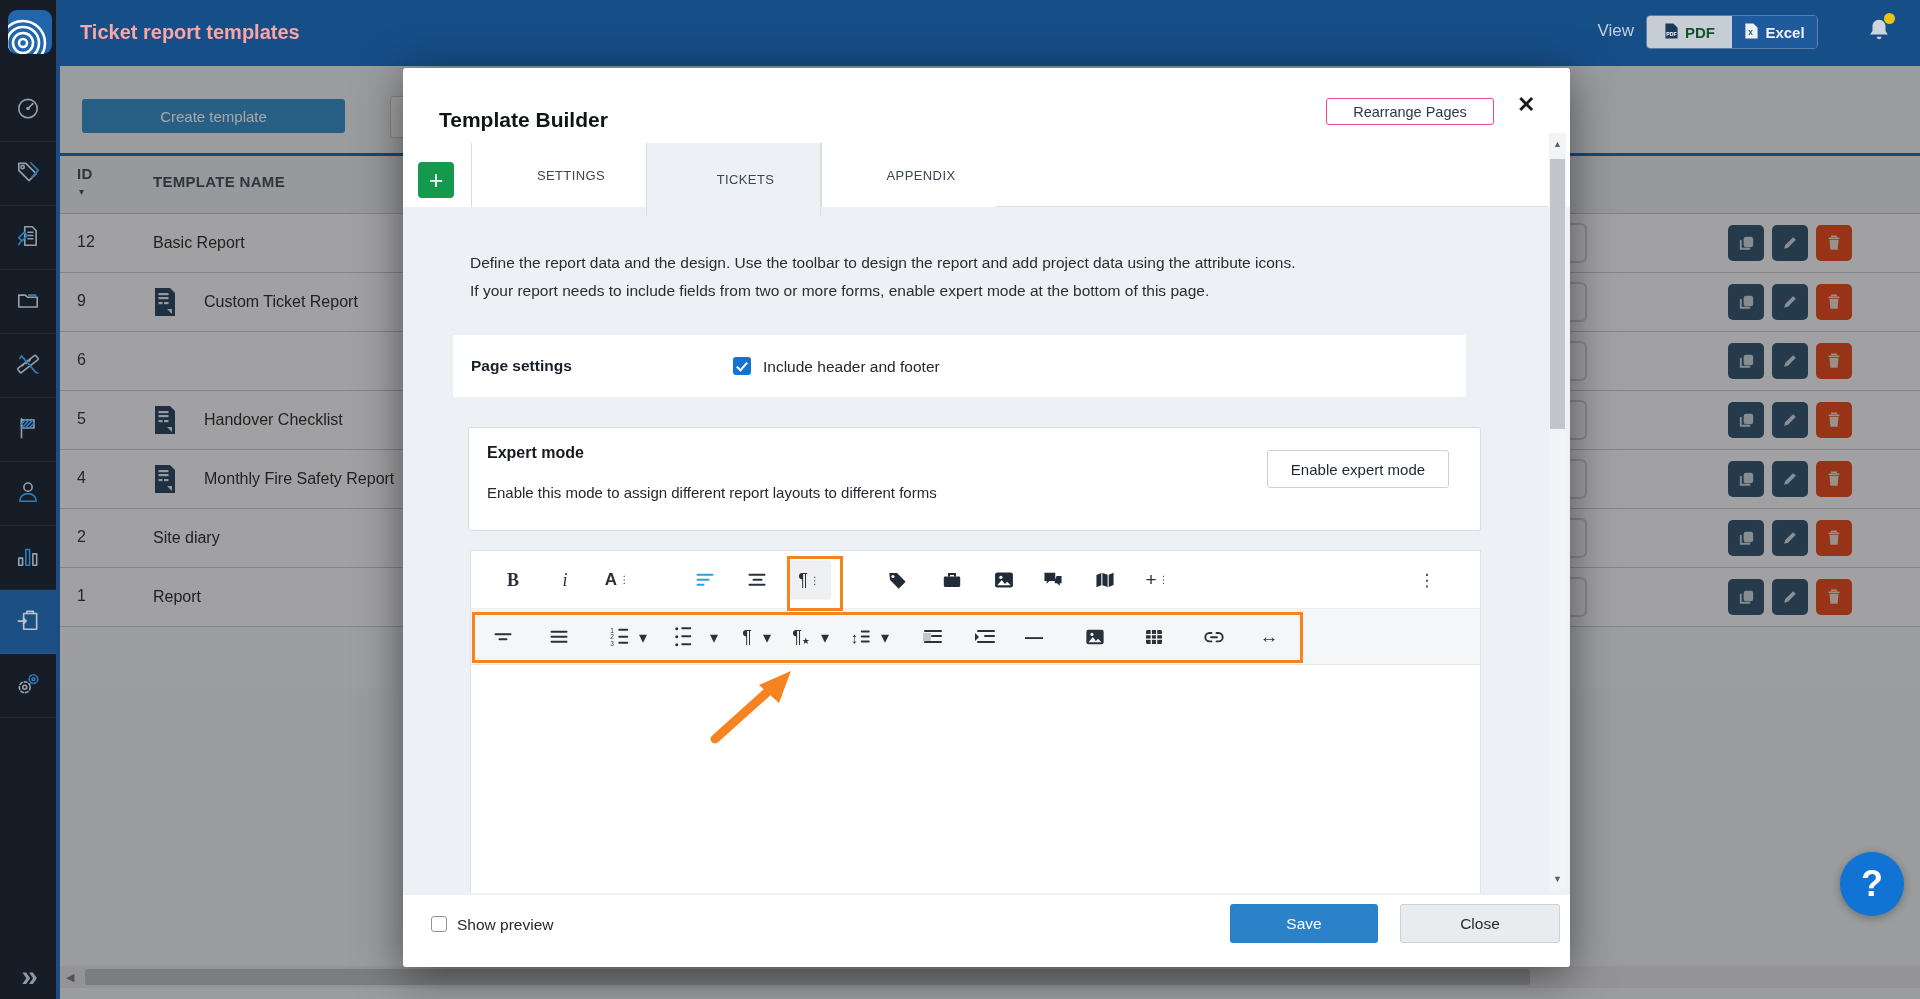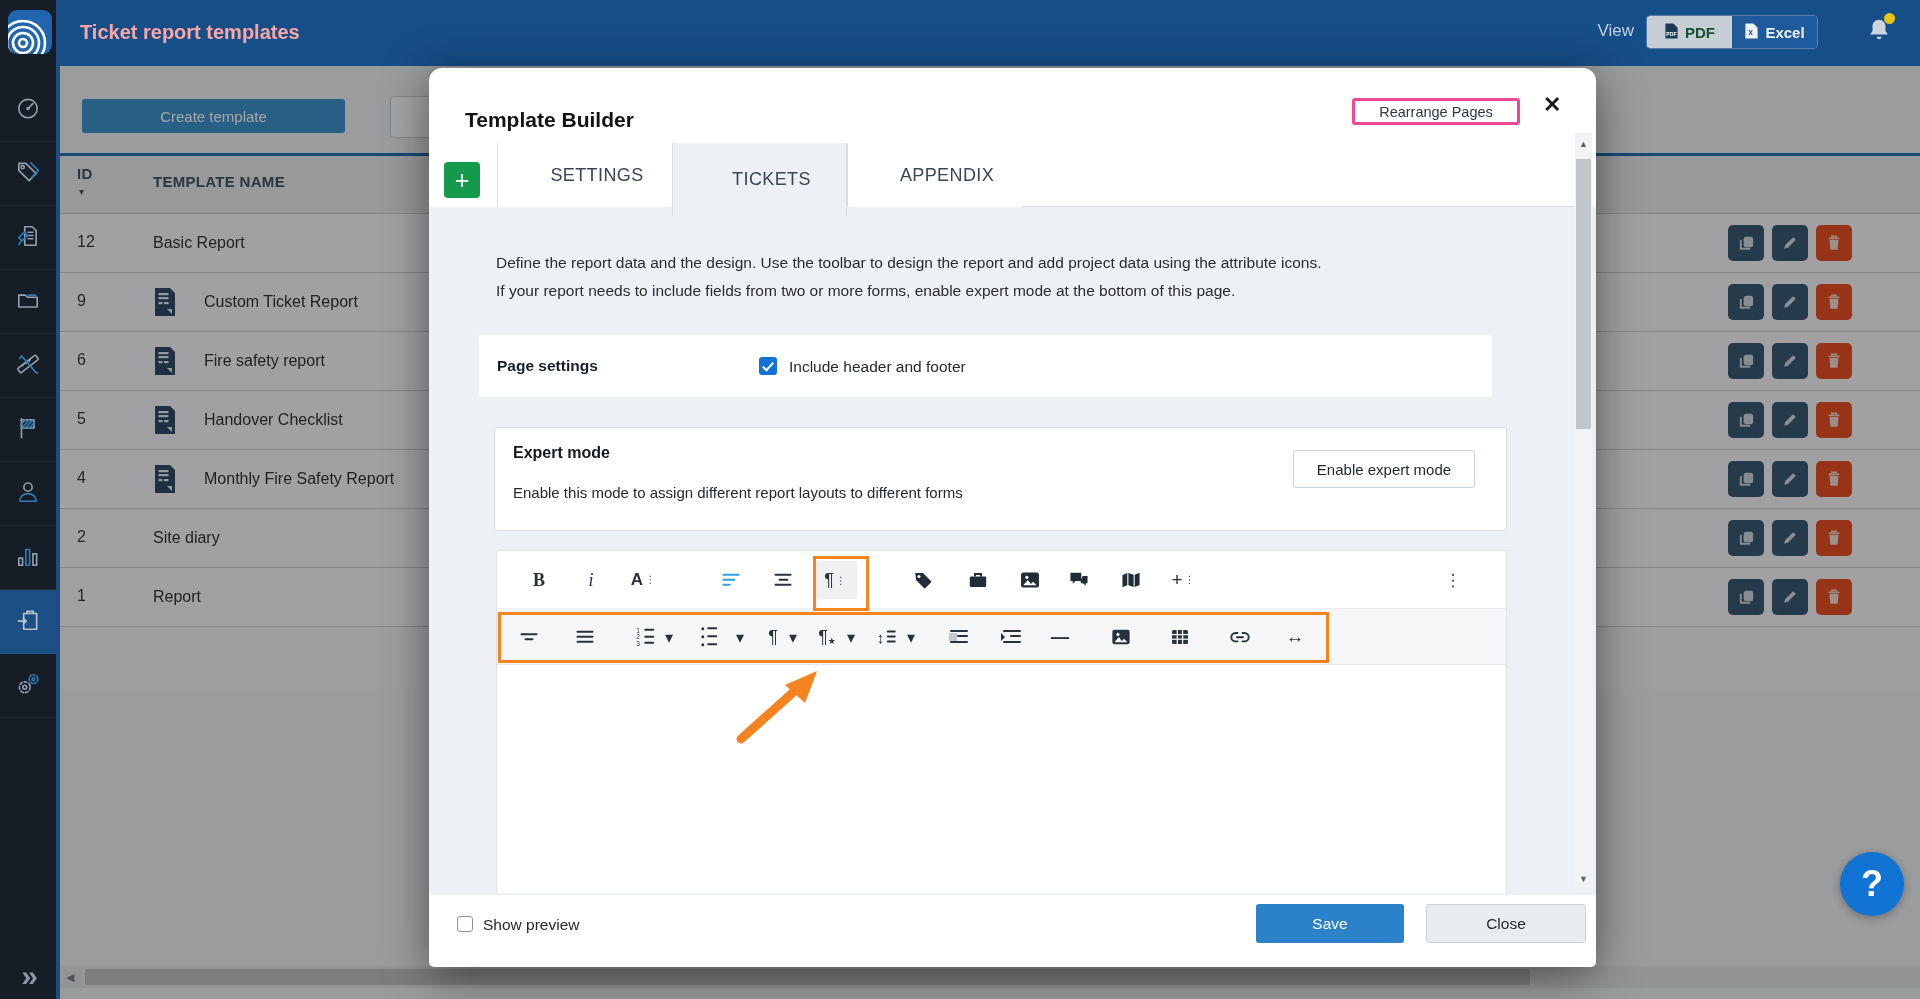--- a/index.html
+++ b/index.html
@@ -48,32 +48,32 @@
   .abtn{position:absolute;top:11px;width:36px;height:36px;border-radius:5px;display:flex;align-items:center;
         justify-content:center;border:none;cursor:pointer;}
   .abtn.copy{left:1668px;background:#3a5b76;}
   .abtn.edit{left:1712px;background:#3a5b76;}
   .abtn.del{left:1756px;background:#e85025;}
   .ghost-row-btn{position:absolute;left:1485px;top:9px;width:42px;height:40px;border:2px solid #cfd3d7;border-radius:6px;box-sizing:border-box;}
   .hscroll{position:absolute;left:0;bottom:11px;width:1860px;height:22px;background:#e3e4e6;}
   .h-arrow{position:absolute;left:6px;top:5px;font-size:11px;color:#7a8086;}
   .h-thumb{position:absolute;left:25px;top:3px;width:1445px;height:16px;background:#bdc0c3;border-radius:3px;cursor:pointer;}
   
-  .modal{position:absolute;left:403px;top:68px;width:1167px;height:899px;background:#fff;border-radius:13px;
-         box-shadow:0 8px 45px rgba(0,0,0,.5);z-index:10;margin-left:26px;}
+  .modal{position:absolute;left:403px;top:68px;width:1167px;height:899px;background:#fff;border-radius:3px;
+         box-shadow:0 8px 45px rgba(0,0,0,.5);z-index:10;}
   .m-title{position:absolute;left:36px;top:26px;font-size:21px;font-weight:bold;color:#101418;}
-  .m-rearrange{position:absolute;left:923px;top:30px;width:168px;height:27px;border:3px solid #ec4899;border-radius:3px;
+  .m-rearrange{position:absolute;left:923px;top:30px;width:168px;height:27px;border:1px solid #ec4899;border-radius:3px;
                background:#fff;font-size:14.5px;color:#2a3a49;display:flex;align-items:center;justify-content:center;
                font-family:inherit;cursor:pointer;box-sizing:border-box;}
   .m-close{position:absolute;left:1114px;top:24px;font-size:22px;color:#1b1b1b;cursor:pointer;font-weight:bold;}
   .m-plus{position:absolute;left:15px;top:94px;width:36px;height:36px;background:#14994d;border-radius:4px;color:#fff;
           font-size:25px;display:flex;align-items:center;justify-content:center;cursor:pointer;}
   .m-tabs{position:absolute;left:68px;top:75px;width:1077px;height:64px;border-bottom:1px solid #d9dee3;display:flex;box-sizing:border-box;}
   .m-tab{width:175px;height:64px;border-left:1px solid #d9dee3;display:flex;align-items:center;justify-content:center;
-         font-size:18px;color:#3a4654;letter-spacing:.4px;background:#fff;cursor:pointer;box-sizing:border-box;padding-left:24px;}
+         font-size:13px;color:#3a4654;letter-spacing:.4px;background:#fff;cursor:pointer;box-sizing:border-box;padding-left:24px;}
   .m-tab:nth-child(4){border-right:1px solid #d9dee3;}
   .m-tab.active{height:73px;background:#edf1f5;position:relative;z-index:2;border-right:1px solid #d9dee3;}
   .m-body{position:absolute;left:0;top:139px;width:1167px;height:688px;background:#edf1f5;}
   .intro{position:absolute;left:67px;top:42px;font-size:15.5px;color:#2c2c2c;line-height:28px;}
   .card1{position:absolute;left:50px;top:128px;width:1013px;height:62px;background:#fff;border-radius:2px;}
   .card1-label{position:absolute;left:18px;top:22px;font-size:15.5px;font-weight:bold;color:#17202a;}
   .chk{position:absolute;width:18px;height:18px;border-radius:3px;box-sizing:border-box;cursor:pointer;}
   .chk.checked{background:#1273d2;border:none;}
   .chk.checked:after{content:"";position:absolute;left:6px;top:2.5px;width:4px;height:9px;border:solid #fff;
                      border-width:0 2px 2px 0;transform:rotate(42deg);}
@@ -328,33 +328,20 @@
               <svg width="18" height="18" viewBox="0 0 20 20">
                 <path d="M5 6.5h10l-1 11H6z" fill="#efddd4"></path>
                 <rect x="3.8" y="3.8" width="12.4" height="1.8" rx=".9" fill="#efddd4"></rect>
                 <path d="M7.5 3.8V2.5h5v1.3" fill="none" stroke="#efddd4" stroke-width="1.4"></path>
               </svg>
             </button>
           </div>
 
           <div class="trow">
             <span class="cell-id">6</span>
-            <span class="row-main">
-              <span class="doc-ic">
-                <svg width="24" height="30" viewBox="0 0 24 30">
-                  <path d="M2 1h15l5 5v23H2z" fill="#2e4a66"></path>
-                  <rect x="5.5" y="6" width="10" height="2.2" fill="#e8edf2"></rect>
-                  <rect x="5.5" y="10" width="10" height="2.2" fill="#e8edf2"></rect>
-                  <rect x="5.5" y="15" width="4" height="2.2" fill="#e8edf2"></rect>
-                  <rect x="11" y="15" width="4.5" height="2.2" fill="#e8edf2"></rect>
-                  <path d="M14 22l5 0 0 5z" fill="#e8edf2"></path>
-                </svg>
-              </span>
-              <span class="cell-name">Fire safety report</span>
-            </span>
             <span class="ghost-row-btn"></span>
             <button class="abtn copy">
               <svg width="19" height="19" viewBox="0 0 20 20">
                 <rect x="7" y="3" width="10" height="11" rx="2.5" fill="#cfd7de"></rect>
                 <path d="M4 7v8.5h9" stroke="#cfd7de" stroke-width="2" fill="none" stroke-linecap="round"></path>
               </svg>
             </button>
             <button class="abtn edit">
               <svg width="18" height="18" viewBox="0 0 20 20">
                 <path d="M3.5 16.5l1.2-4.2 8.8-8.8 3 3-8.8 8.8z" fill="#d6dce2"></path>

